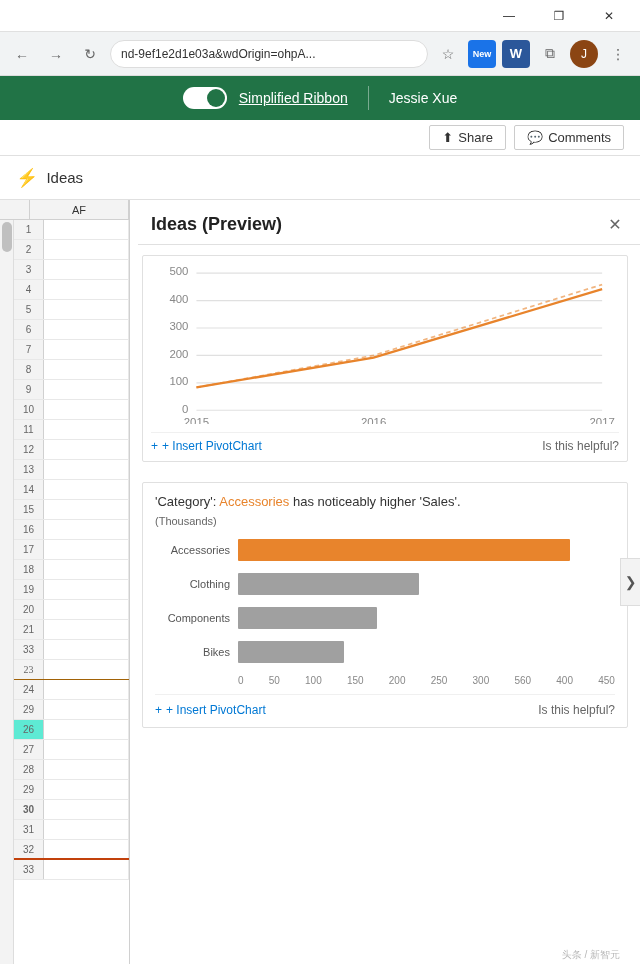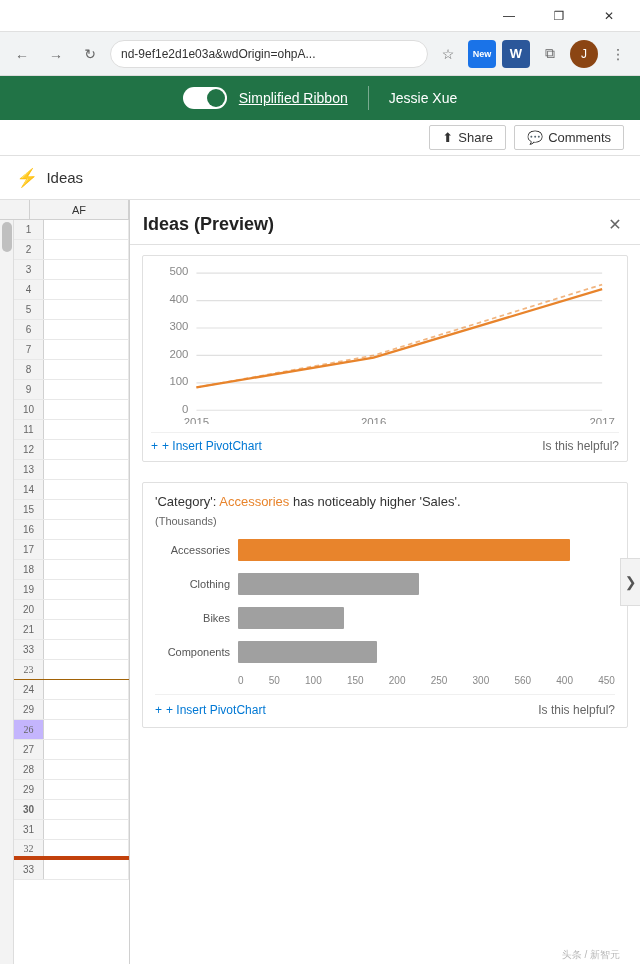--- a/index.html
+++ b/index.html
@@ -220,20 +220,21 @@
       overflow-y: auto;
       display: flex;
       flex-direction: column;
     }
     .panel-header {
       display: flex;
       align-items: center;
       justify-content: space-between;
       padding: 12px 13px 8px;
       border-bottom: 1px solid #e0e0e0;
+      margin-left: 8px;
     }
     .panel-title {
       font-size: 18px;
       font-weight: 600;
       color: #222;
     }
     .panel-close {
       font-size: 16px;
       color: #666;
       cursor: pointer;
@@ -526,21 +527,21 @@
           </div>
         <div style="display:flex; height:20px; border-bottom:1px solid #e8e8e8;">
             <div style="width:30px;min-width:30px;background:#f3f3f3;border-right:1px solid #d0d0d0;font-size:10px;color:#666;display:flex;align-items:center;justify-content:center;">24</div>
             <div style="flex:1;border-right:1px solid #e8e8e8;"></div>
           </div>
         <div style="display:flex; height:20px; border-bottom:1px solid #e8e8e8;">
             <div style="width:30px;min-width:30px;background:#f3f3f3;border-right:1px solid #d0d0d0;font-size:10px;color:#666;display:flex;align-items:center;justify-content:center;">29</div>
             <div style="flex:1;border-right:1px solid #e8e8e8;"></div>
           </div>
         <div style="display:flex; height:20px; border-bottom:1px solid #e8e8e8;">
-            <div style="width:30px;min-width:30px;background:#c4b5fd;border-right:1px solid #d0d0d0;font-size:10px;color:#666;display:flex;align-items:center;justify-content:center;font-family:Liberation Serif, serif;">26</div>
+            <div style="width:30px;min-width:30px;background:#5eead4;border-right:1px solid #d0d0d0;font-size:10px;color:#666;display:flex;align-items:center;justify-content:center;">26</div>
             <div style="flex:1;border-right:1px solid #e8e8e8;"></div>
           </div>
         <div style="display:flex; height:20px; border-bottom:1px solid #e8e8e8;">
             <div style="width:30px;min-width:30px;background:#f3f3f3;border-right:1px solid #d0d0d0;font-size:10px;color:#666;display:flex;align-items:center;justify-content:center;">27</div>
             <div style="flex:1;border-right:1px solid #e8e8e8;"></div>
           </div>
         <div style="display:flex; height:20px; border-bottom:1px solid #e8e8e8;">
             <div style="width:30px;min-width:30px;background:#f3f3f3;border-right:1px solid #d0d0d0;font-size:10px;color:#666;display:flex;align-items:center;justify-content:center;">28</div>
             <div style="flex:1;border-right:1px solid #e8e8e8;"></div>
           </div>
@@ -549,21 +550,21 @@
             <div style="flex:1;border-right:1px solid #e8e8e8;"></div>
           </div>
         <div style="display:flex; height:20px; border-bottom:1px solid #e8e8e8;font-weight:bold;">
             <div style="width:30px;min-width:30px;background:#f3f3f3;border-right:1px solid #d0d0d0;font-size:10px;color:#666;display:flex;align-items:center;justify-content:center;">30</div>
             <div style="flex:1;border-right:1px solid #e8e8e8;"></div>
           </div>
         <div style="display:flex; height:20px; border-bottom:1px solid #e8e8e8;">
             <div style="width:30px;min-width:30px;background:#f3f3f3;border-right:1px solid #d0d0d0;font-size:10px;color:#666;display:flex;align-items:center;justify-content:center;">31</div>
             <div style="flex:1;border-right:1px solid #e8e8e8;"></div>
           </div>
-        <div style="display:flex; height:20px; border-bottom:4px solid #c2410c;font-family:Liberation Serif, serif;">
+        <div style="display:flex; height:20px; border-bottom:2px solid #c2410c;">
             <div style="width:30px;min-width:30px;background:#f3f3f3;border-right:1px solid #d0d0d0;font-size:10px;color:#666;display:flex;align-items:center;justify-content:center;">32</div>
             <div style="flex:1;border-right:1px solid #e8e8e8;"></div>
           </div>
         <div style="display:flex; height:20px; border-bottom:1px solid #e8e8e8;">
             <div style="width:30px;min-width:30px;background:#f3f3f3;border-right:1px solid #d0d0d0;font-size:10px;color:#666;display:flex;align-items:center;justify-content:center;">33</div>
             <div style="flex:1;border-right:1px solid #e8e8e8;"></div>
           </div>
       </div>
     </div>
   </div>
@@ -623,29 +624,29 @@
           <div class="bar-fill orange" style="width: 88%;"></div>
         </div>
       </div>
       <div class="bar-row">
         <div class="bar-label">Clothing</div>
         <div class="bar-track">
           <div class="bar-fill gray" style="width: 48%;"></div>
         </div>
       </div>
       <div class="bar-row">
+        <div class="bar-label">Components</div>
+        <div class="bar-track">
+          <div class="bar-fill gray" style="width: 37%;"></div>
+        </div>
+      </div>
+      <div class="bar-row">
         <div class="bar-label">Bikes</div>
         <div class="bar-track">
           <div class="bar-fill gray" style="width: 28%;"></div>
-        </div>
-      </div>
-      <div class="bar-row">
-        <div class="bar-label">Components</div>
-        <div class="bar-track">
-          <div class="bar-fill gray" style="width: 37%;"></div>
         </div>
       </div>
 
       <div style="margin-left: 83px; display:flex; justify-content: space-between; font-size:10px; color:#888; margin-top: 2px;">
         <span>0</span>
         <span>50</span>
         <span>100</span>
         <span>150</span>
         <span>200</span>
         <span>250</span>

